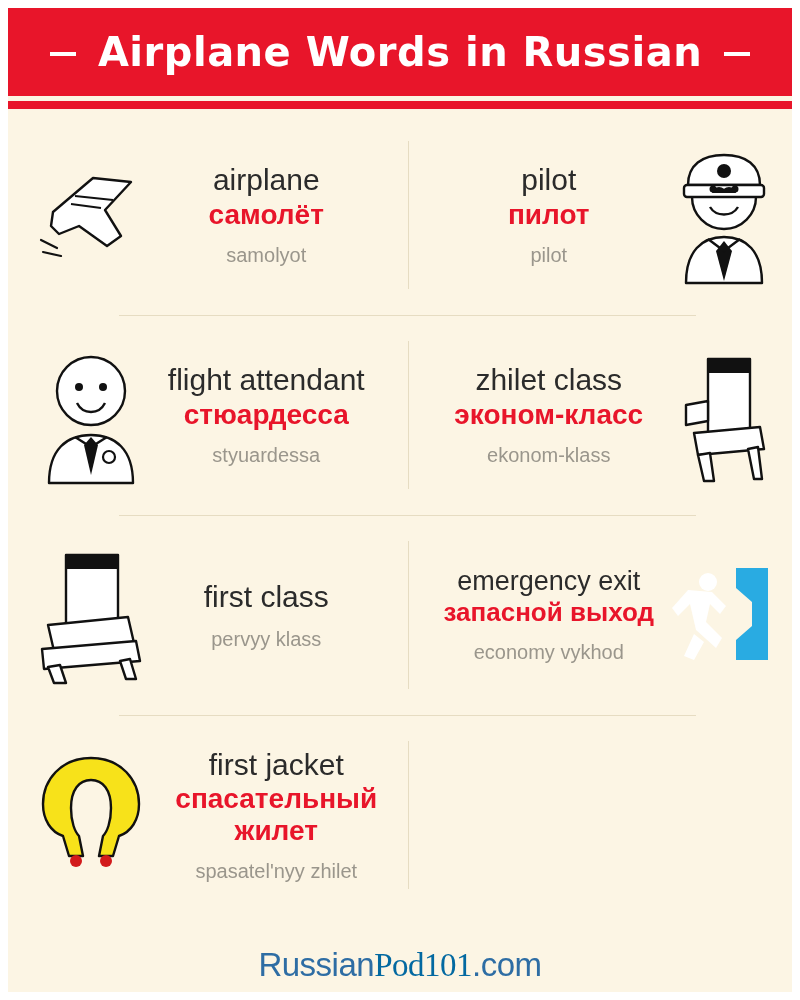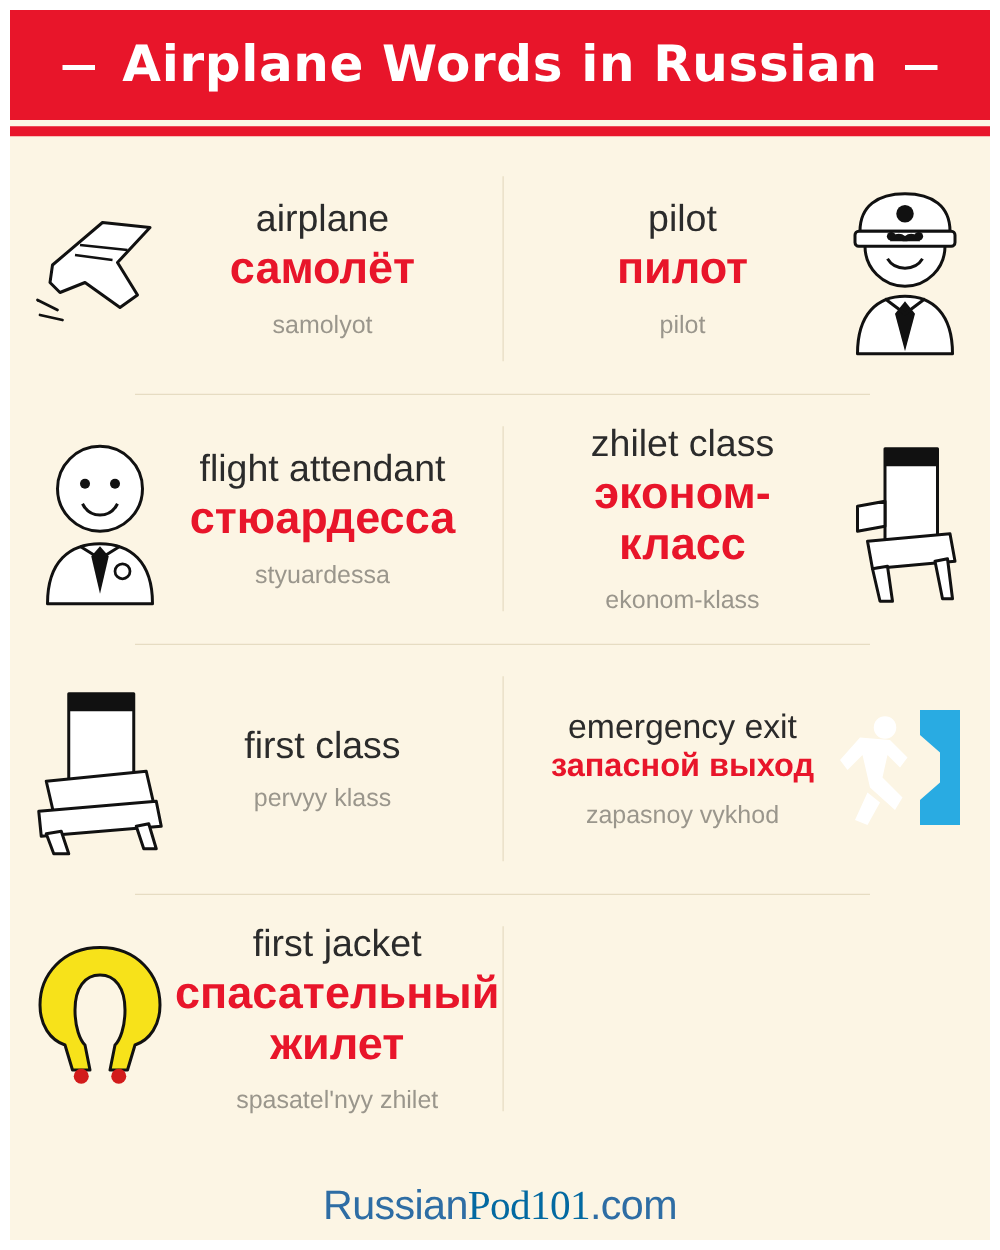--- a/index.html
+++ b/index.html
@@ -55,21 +55,21 @@
   }
   .dash.left { left: 42px; }
   .dash.right { right: 42px; }
   .header-underline {
     height: 8px;
     background: #e8152a;
     margin-top: 5px;
   }
   
   .grid {
-    padding: 6px 0 0 4px;
+    padding: 6px 0 0 15px;
   }
   .row {
     display: flex;
     position: relative;
     height: 200px;
   }
   .row + .row .rowline {
     position: absolute;
     top: 0;
     left: 96px;
@@ -106,21 +106,21 @@
     flex: 1;
     text-align: center;
     line-height: 1.12;
   }
   .en {
     font-size: 30px;
     color: #2b2b2b;
     font-family: "Liberation Sans", sans-serif;
   }
   .ru {
-    font-size: 36px;
+    font-size: 28px;
     font-weight: bold;
     color: #e8152a;
     font-family: "Liberation Sans", sans-serif;
     margin-top: 2px;
   }
   .ru.small { font-size: 26px; }
   .en.small { font-size: 27px; }
   .rom {
     font-size: 20px;
     color: #9a968c;
@@ -281,21 +281,21 @@
           </div>
           <div class="words">
             <div class="en">first class</div>
             <div class="rom">pervyy klass</div>
           </div>
         </div>
         <div class="cell right-cell">
           <div class="words">
             <div class="en small">emergency exit</div>
             <div class="ru small">запасной выход</div>
-            <div class="rom">zapasnoy vykhod</div>
+            <div class="rom">economy vykhod</div>
           </div>
           <div class="art">
             <svg width="104" height="110" viewBox="0 0 104 110">
               <path d="M64 8 L96 8 L96 100 L64 100 L64 80 L80 66 L80 42 L64 28 Z" fill="#29abe2"></path>
               <g fill="#ffffff">
                 <circle cx="36" cy="22" r="9"></circle>
                 <path d="M40 32 L54 46 L48 54 L38 44 L34 62 L50 78 L44 88 L24 70 L18 44 L6 56 L0 48 L16 30 Z"></path>
                 <path d="M22 74 L12 96 L22 100 L32 82 Z"></path>
               </g>
             </svg>

